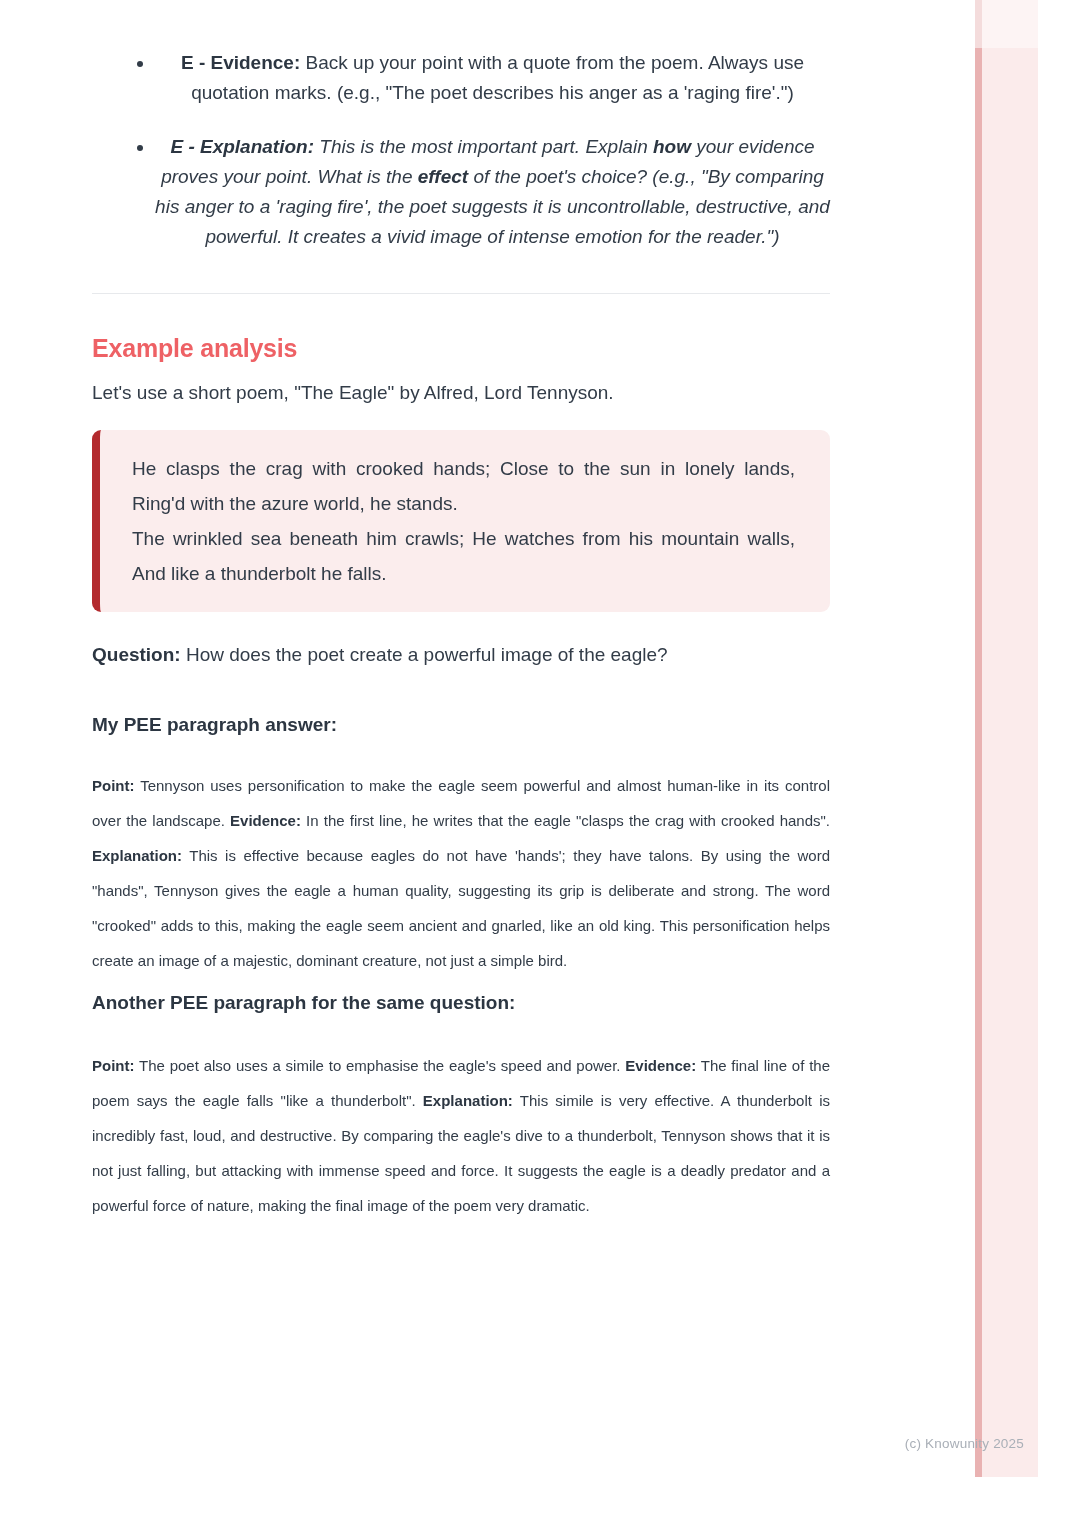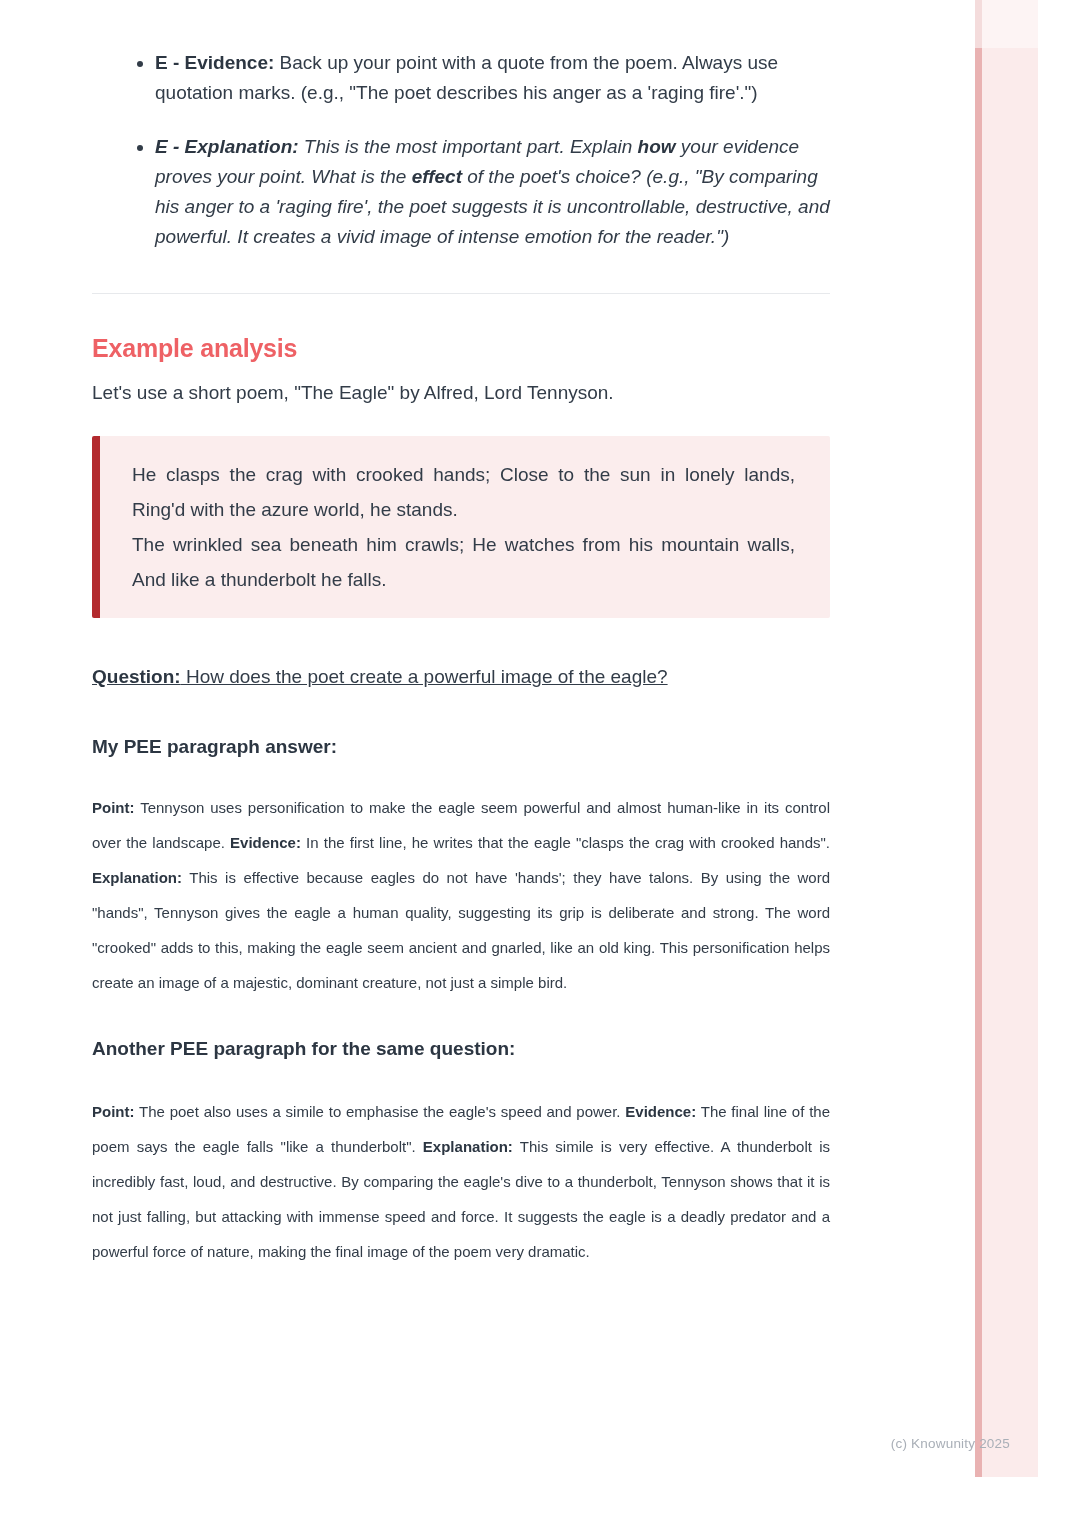--- a/index.html
+++ b/index.html
@@ -18,57 +18,57 @@
   .stripe-top  { height: 48px;   background: #fdf4f4; border-left: 7px solid #f4dcdc; }
   .stripe-main { height: 1429px; background: #fbebeb; border-left: 7px solid #e9b2b2; }
 
   .content {
     position: relative; z-index: 2;
     padding: 48px 250px 0 92px;
   }
 
   ul.bullets { list-style: disc; padding-left: 63px; }
   ul.bullets li {
-    font-size: 19px; line-height: 30px; text-align: left;
+    font-size: 19px; line-height: 30px; text-align: center;
     margin-bottom: 24px;
   }
   ul.bullets li:last-child { margin-bottom: 0; font-style: italic; }
   strong { font-weight: 700; color: #2c3642; }
 
   .divider { height: 1px; background: #e7e9ec; border: none; margin-top: 41px; }
 
   h2.section-heading {
     margin-top: 36px;
     font-size: 25px; line-height: 36px; font-weight: 700;
     color: #ee6165; letter-spacing: -0.2px;
   }
 
   .intro { margin-top: 12px; font-size: 19px; line-height: 30px; }
 
   .poem-box {
-    margin-top: 28px;
+    margin-top: 22px;
     background: #fbeded;
     border-left: 8px solid #b32a2e;
-    border-radius: 2px;
+    border-radius: 9px;
     padding: 21px 35px 21px 32px;
   }
   .poem-box p { font-size: 19px; line-height: 35px; text-align: justify; }
 
-  .question { margin-top: 44px; font-size: 19px; line-height: 30px; text-decoration: underline; }
+  .question { margin-top: 28px; font-size: 19px; line-height: 30px; }
   .label-line { margin-top: 40px; font-size: 19px; line-height: 30px; font-weight: 700; color: #2c3642; }
-  .label-line.another { margin-top: 34px; }
+  .label-line.another { margin-top: 10px; }
 
   .para {
     margin-top: 28px; font-size: 15px; line-height: 35px;
     text-align: justify;
   }
   .para.second { margin-top: 30px; }
 
   .footer {
-    position: absolute; top: 1436px; right: 70px; z-index: 3;
+    position: absolute; top: 1436px; right: 56px; z-index: 3;
     font-size: 13.5px; color: #a9afb7; letter-spacing: 0.2px;
   }
 </style>
 </head>
 <body>
 
 <div class="page">
 
   <div class="stripe">
     <div class="stripe-top"></div>

